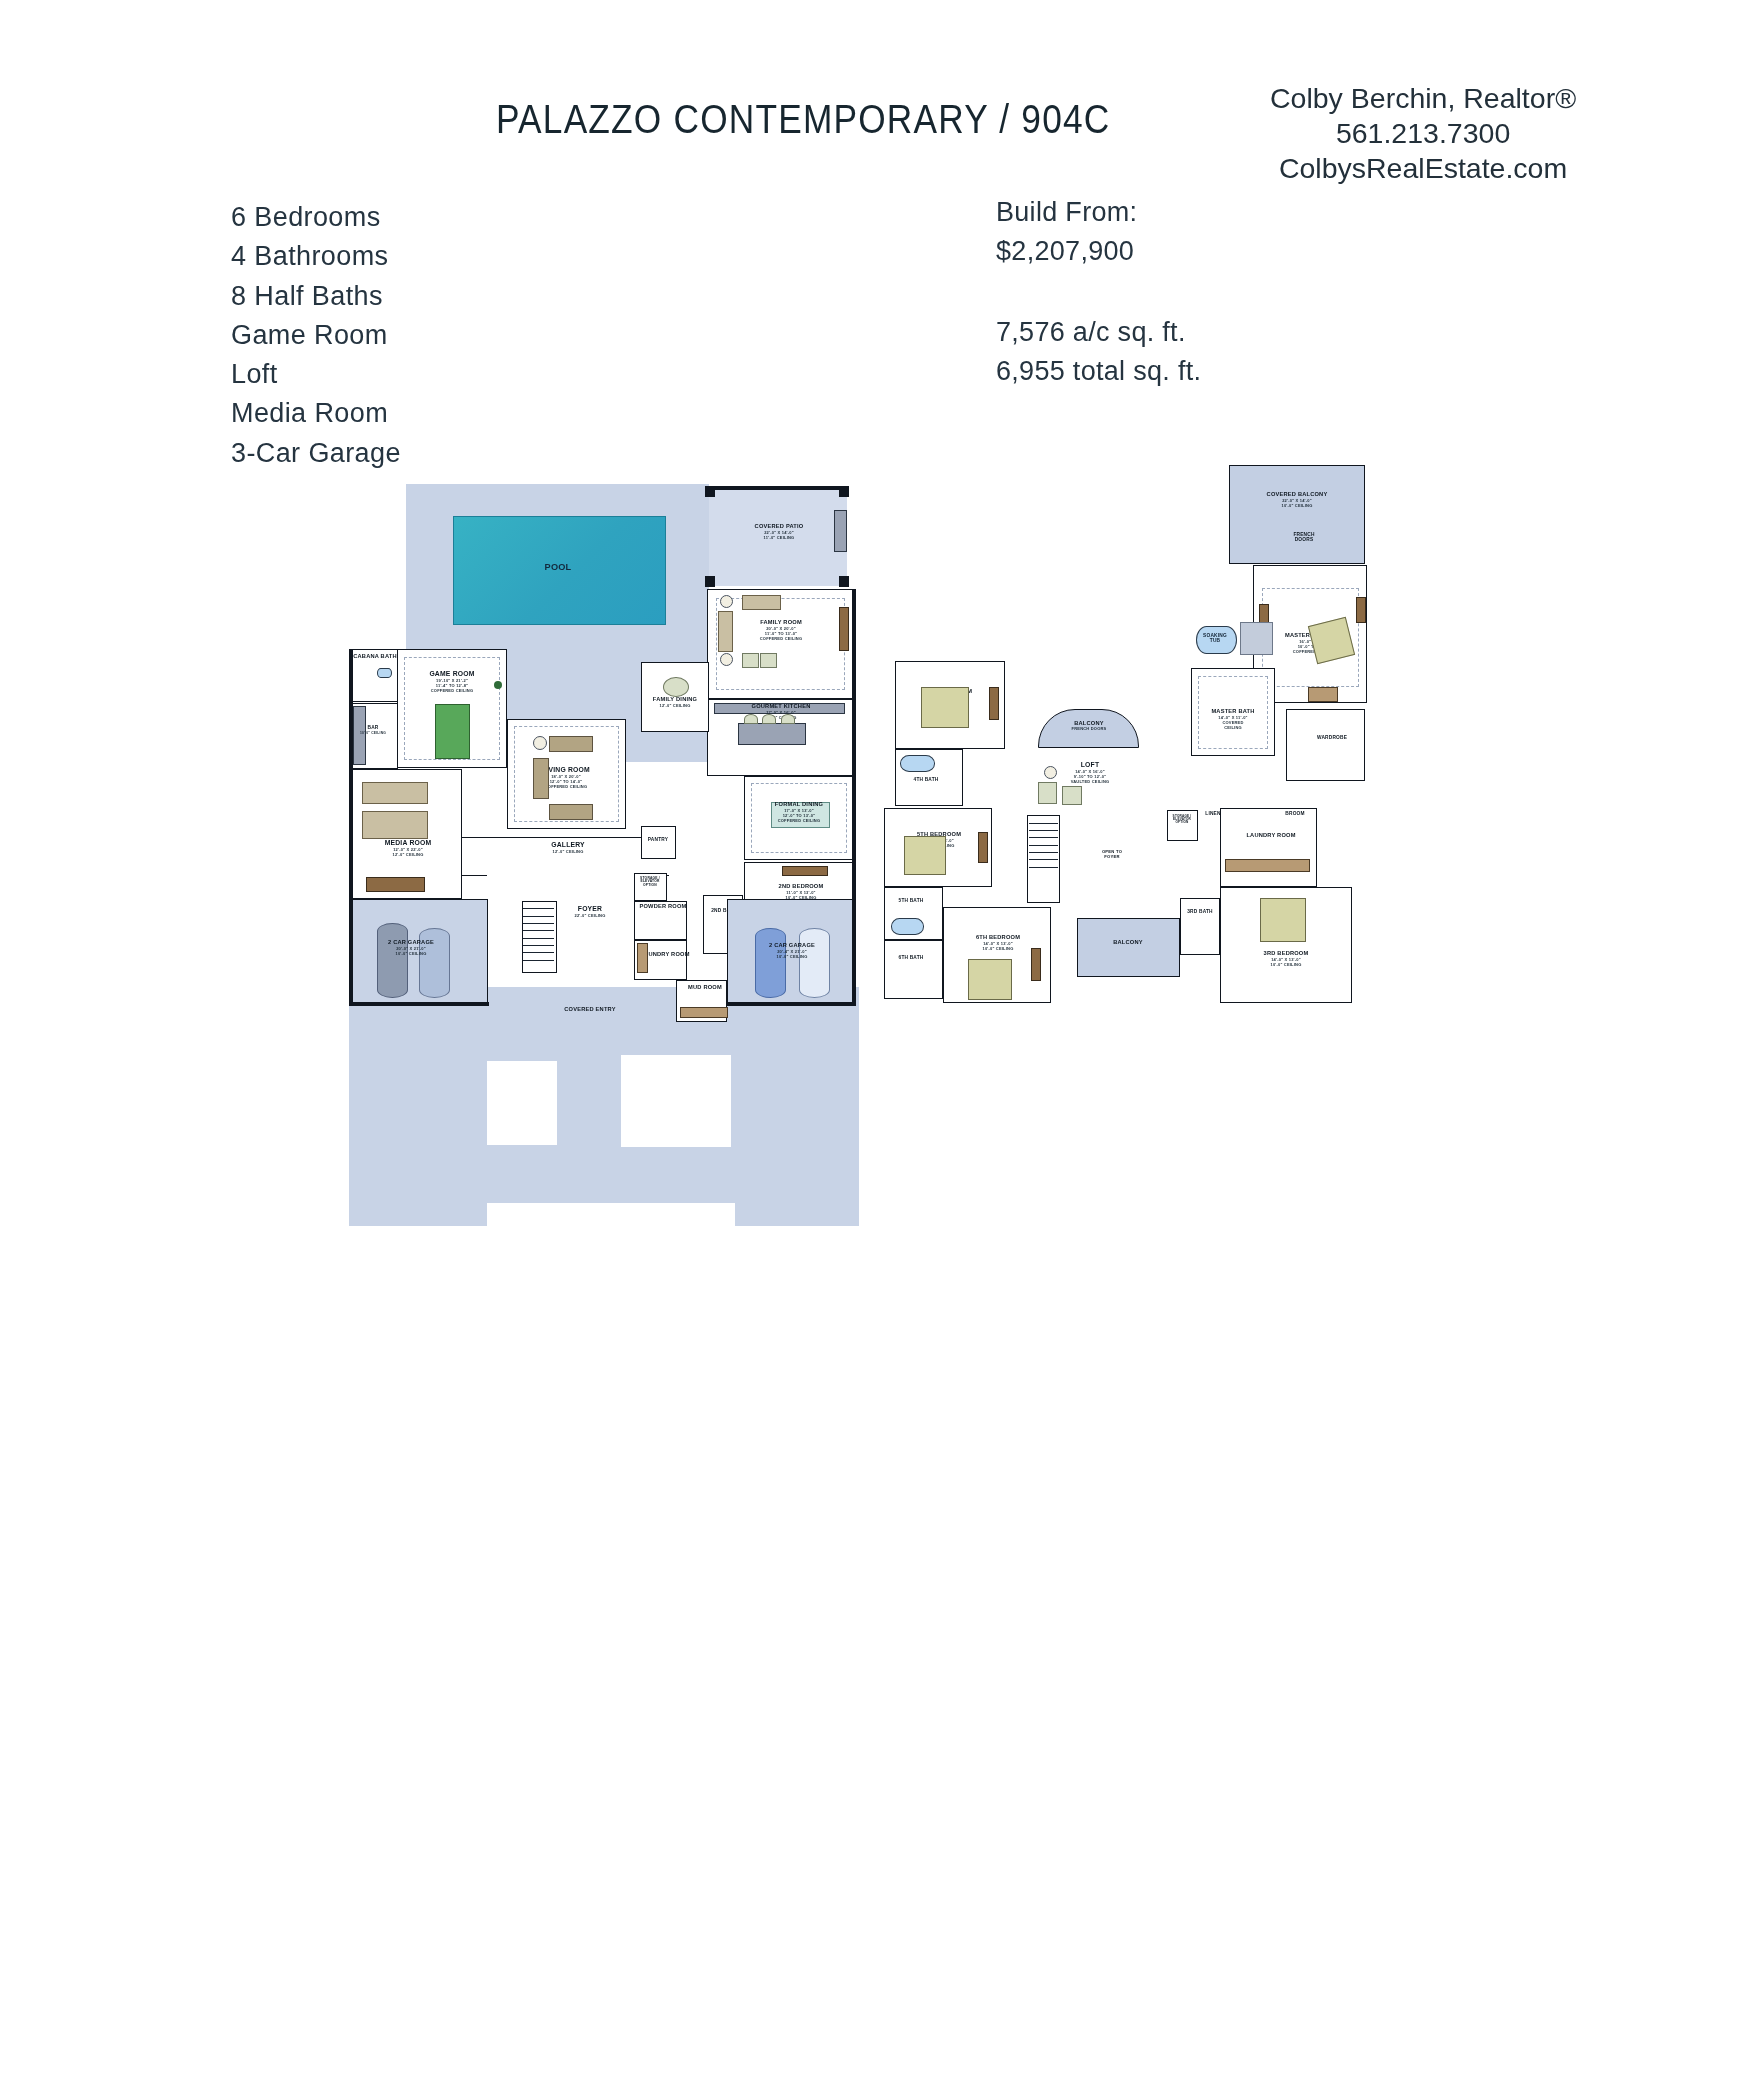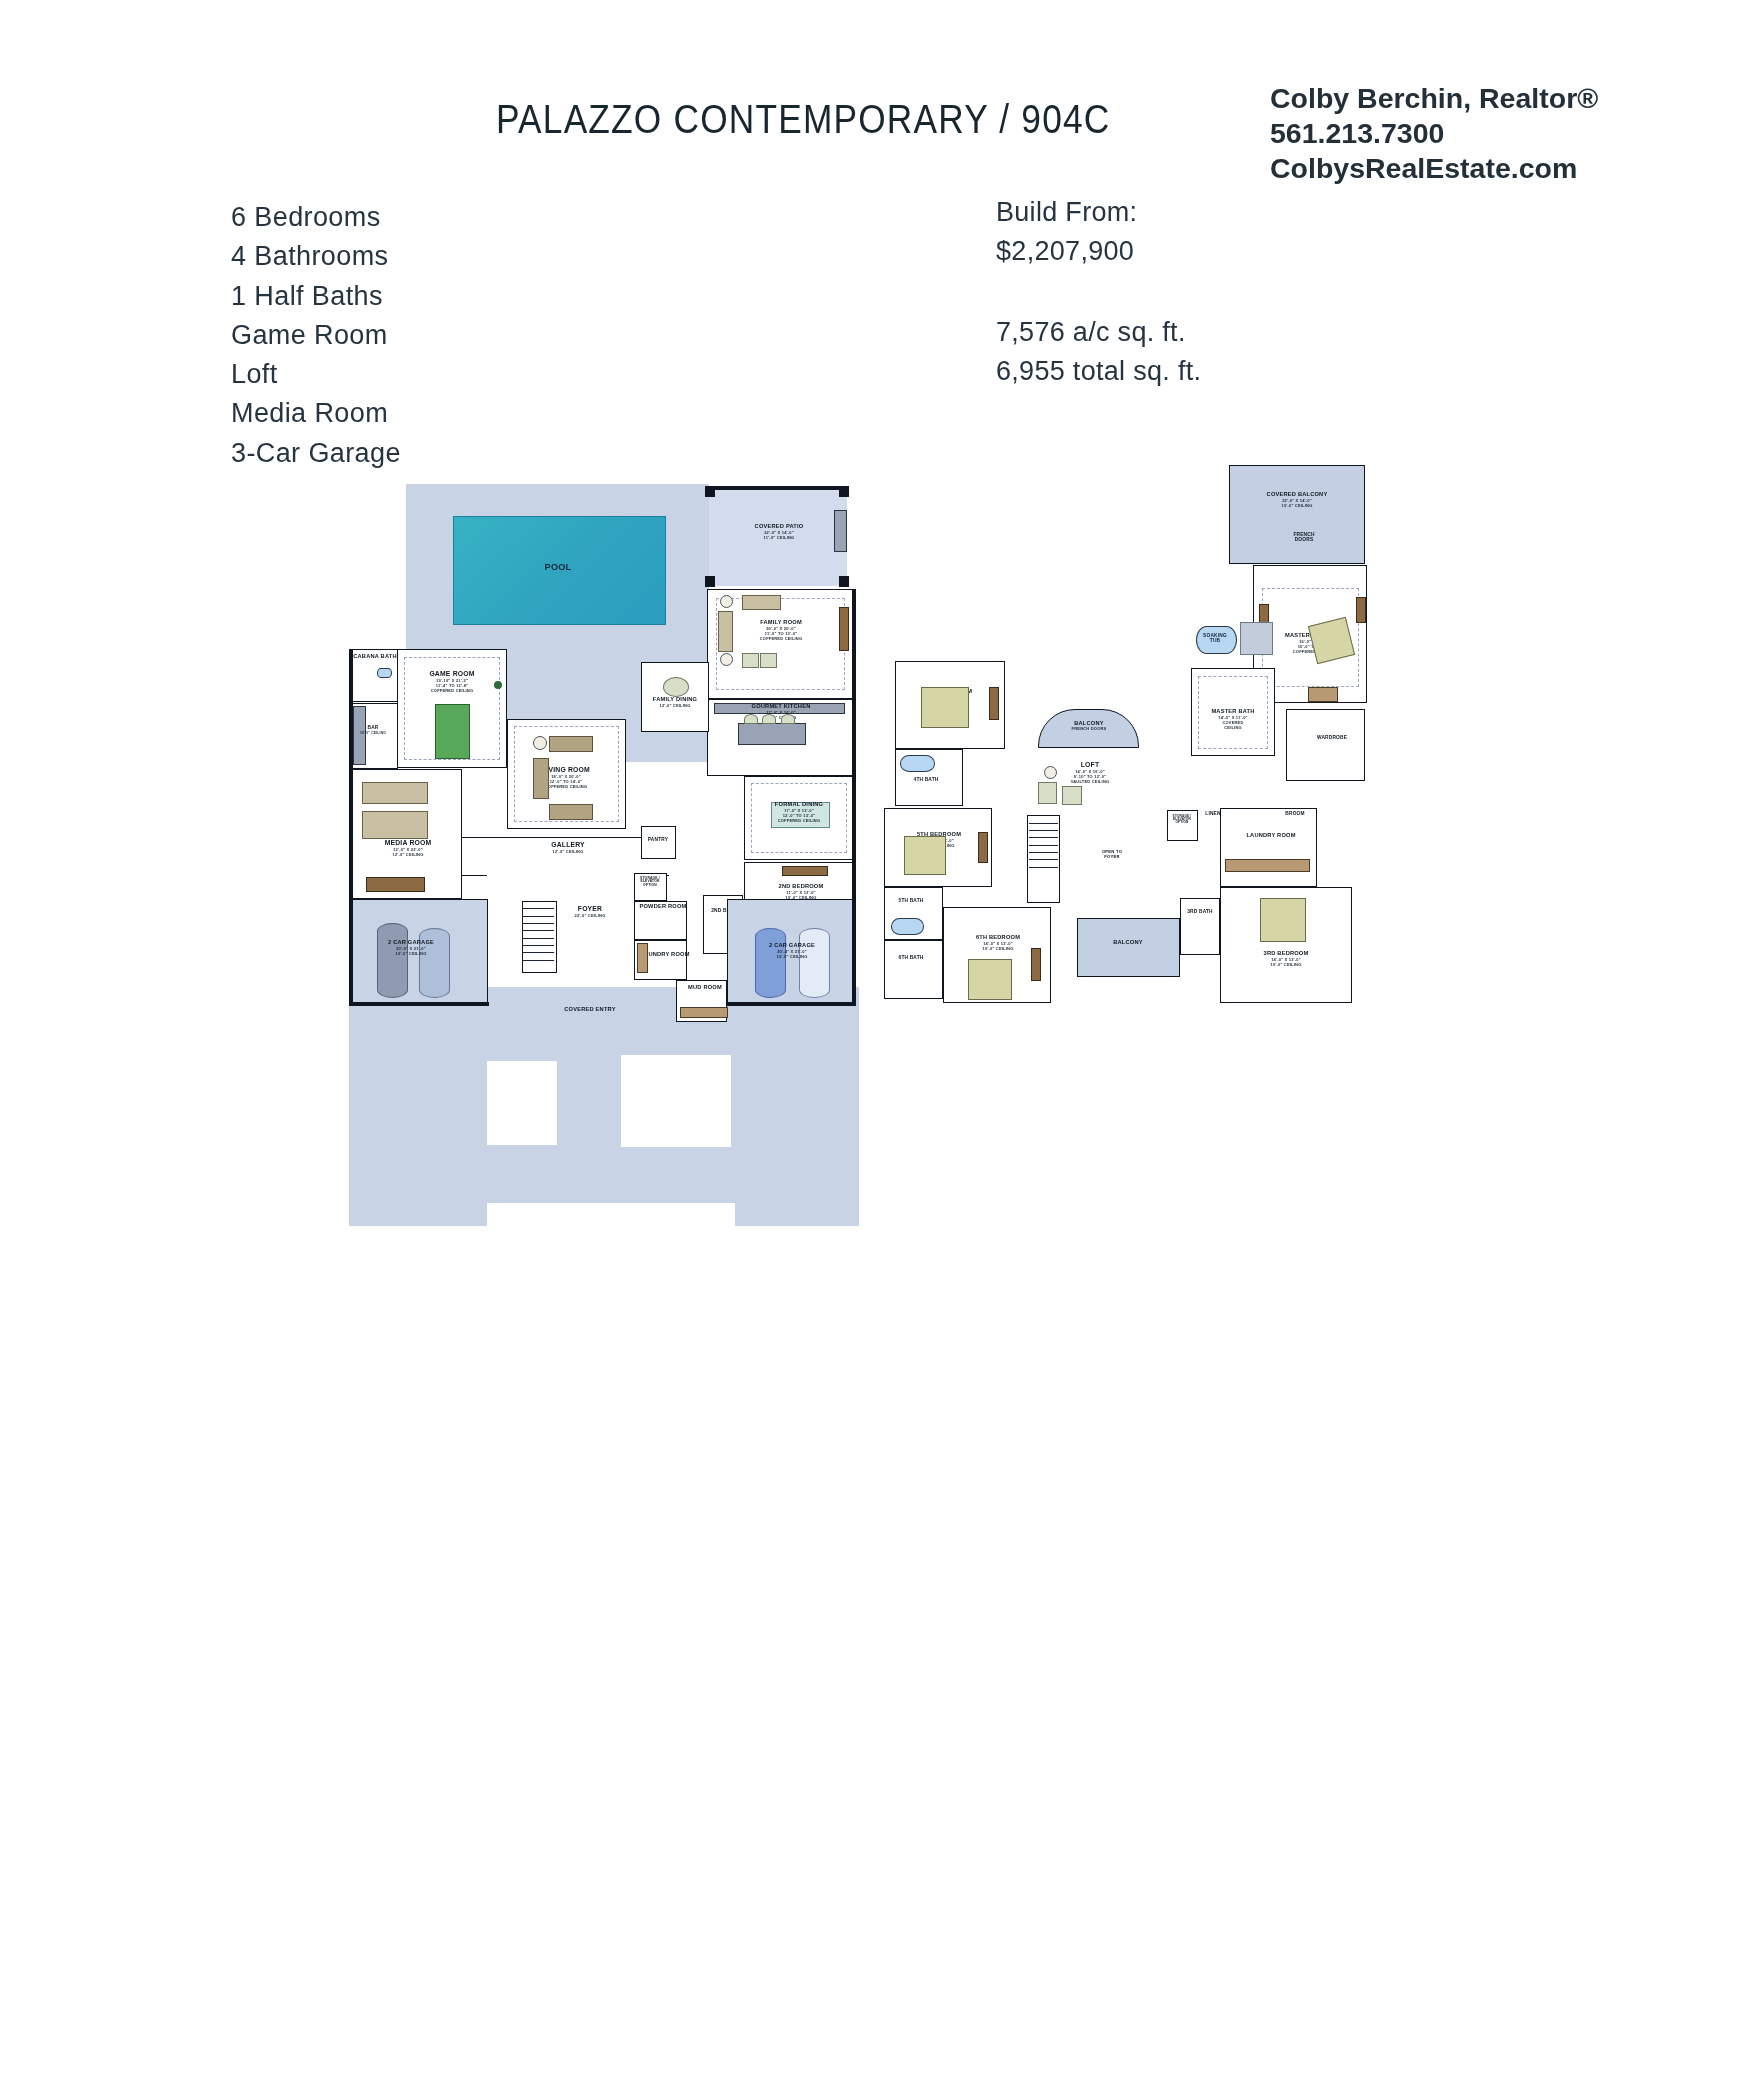--- a/index.html
+++ b/index.html
@@ -34,21 +34,21 @@
 
   #realtor-block {
     position: absolute;
     left: 1270px;
     top: 81px;
     font-size: 28.5px;
     line-height: 1.22;
     color: #23303a;
     white-space: nowrap;
   }
-  #realtor-block div { font-weight: 700; }
+  #realtor-block div { font-weight: 400; text-align: center; }
   #realtor-name { font-weight: 700; }
 
   
   #features {
     position: absolute;
     left: 231px;
     top: 198px;
     font-size: 27px;
     line-height: 1.455;
     color: #253440;
@@ -133,21 +133,21 @@
 
 <div id="realtor-block">
   <div id="realtor-name">Colby Berchin, Realtor®</div>
   <div>561.213.7300</div>
   <div>ColbysRealEstate.com</div>
 </div>
 
 <div id="features">
   <div>6 Bedrooms</div>
   <div>4 Bathrooms</div>
-  <div>1 Half Baths</div>
+  <div>8 Half Baths</div>
   <div>Game Room</div>
   <div>Loft</div>
   <div>Media Room</div>
   <div>3-Car Garage</div>
 </div>
 
 <div id="pricing">
   <div>Build From:</div>
   <div>$2,207,900</div>
   <div class="gap"></div>

